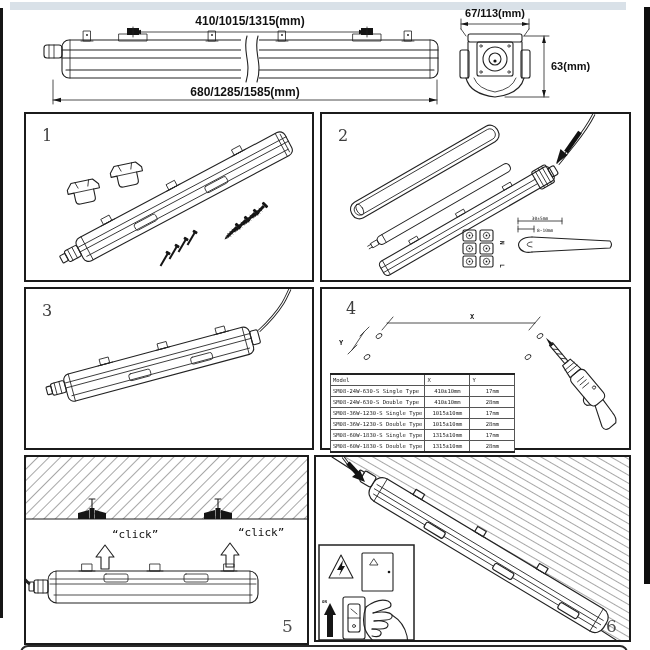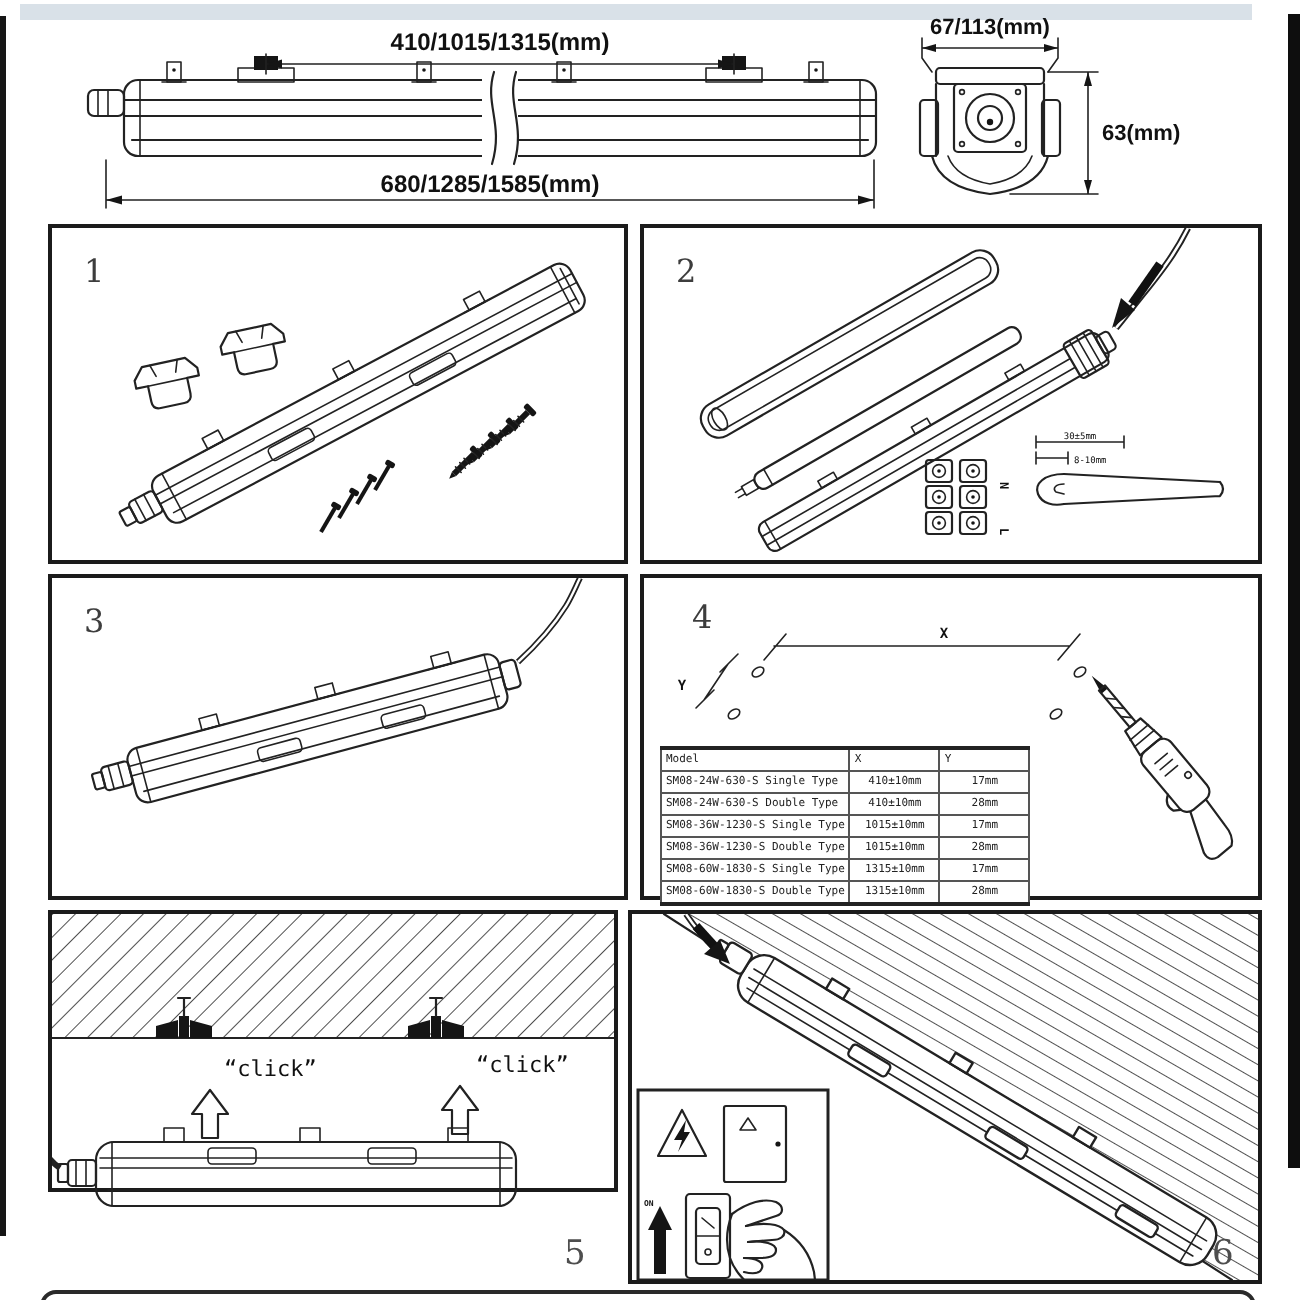--- a/index.html
+++ b/index.html
@@ -7,21 +7,21 @@
        font-family:"Liberation Sans",sans-serif;}
   .band{position:absolute;left:10px;top:2px;width:616px;height:8px;background:#d9e1e8;}
   .edge{position:absolute;background:#161616;}
   .edge-left{left:0;top:8px;width:3px;height:610px;}
   .edge-right{left:644px;top:7px;width:6px;height:577px;background:#0e0e0e;}
   .panel{position:absolute;border:2px solid #1b1b1b;background:#fff;box-sizing:border-box;}
   .p1{left:24px;top:112px;width:290px;height:170px;}
   .p2{left:320px;top:112px;width:311px;height:170px;}
   .p3{left:24px;top:287px;width:290px;height:163px;}
   .p4{left:320px;top:287px;width:311px;height:163px;}
-  .p5{left:24px;top:455px;width:285px;height:141px;}
+  .p5{left:24px;top:455px;width:285px;height:190px;}
   .p6{left:314px;top:455px;width:317px;height:187px;}
   .bottom-partial{position:absolute;left:20px;top:645px;width:608px;height:30px;
        border:2px solid #2a2a2a;border-radius:8px;background:#fff;box-sizing:border-box;}
   svg{display:block;}
   .ln{stroke:#222;fill:none;stroke-width:1.1;stroke-linecap:round;stroke-linejoin:round;}
   .lnt{stroke:#222;fill:none;stroke-width:0.8;stroke-linecap:round;stroke-linejoin:round;}
   .wln{stroke:#222;fill:#fff;stroke-width:1.2;stroke-linejoin:round;}
   .dk{fill:#151515;stroke:none;}
   .dim-text{font:bold 12px "Liberation Sans",sans-serif;fill:#111;}
   .dim-text-sm{font:bold 11px "Liberation Sans",sans-serif;fill:#111;}

